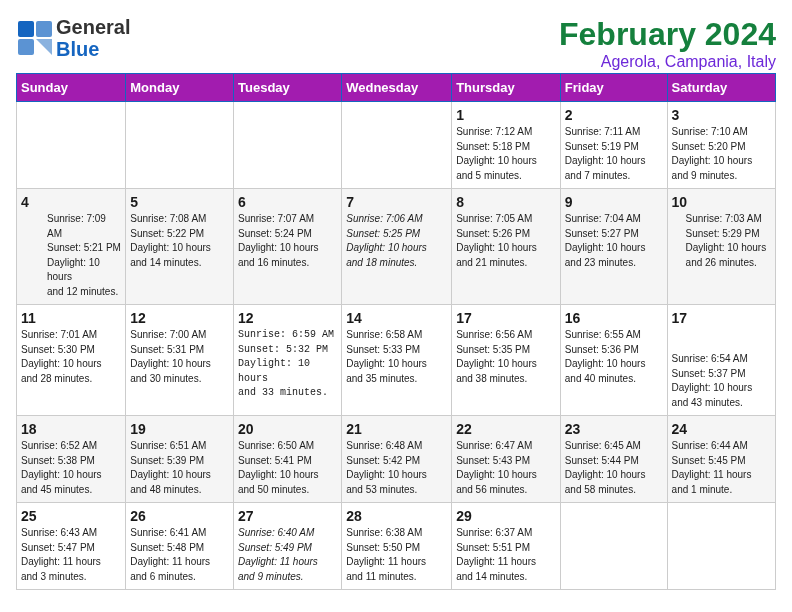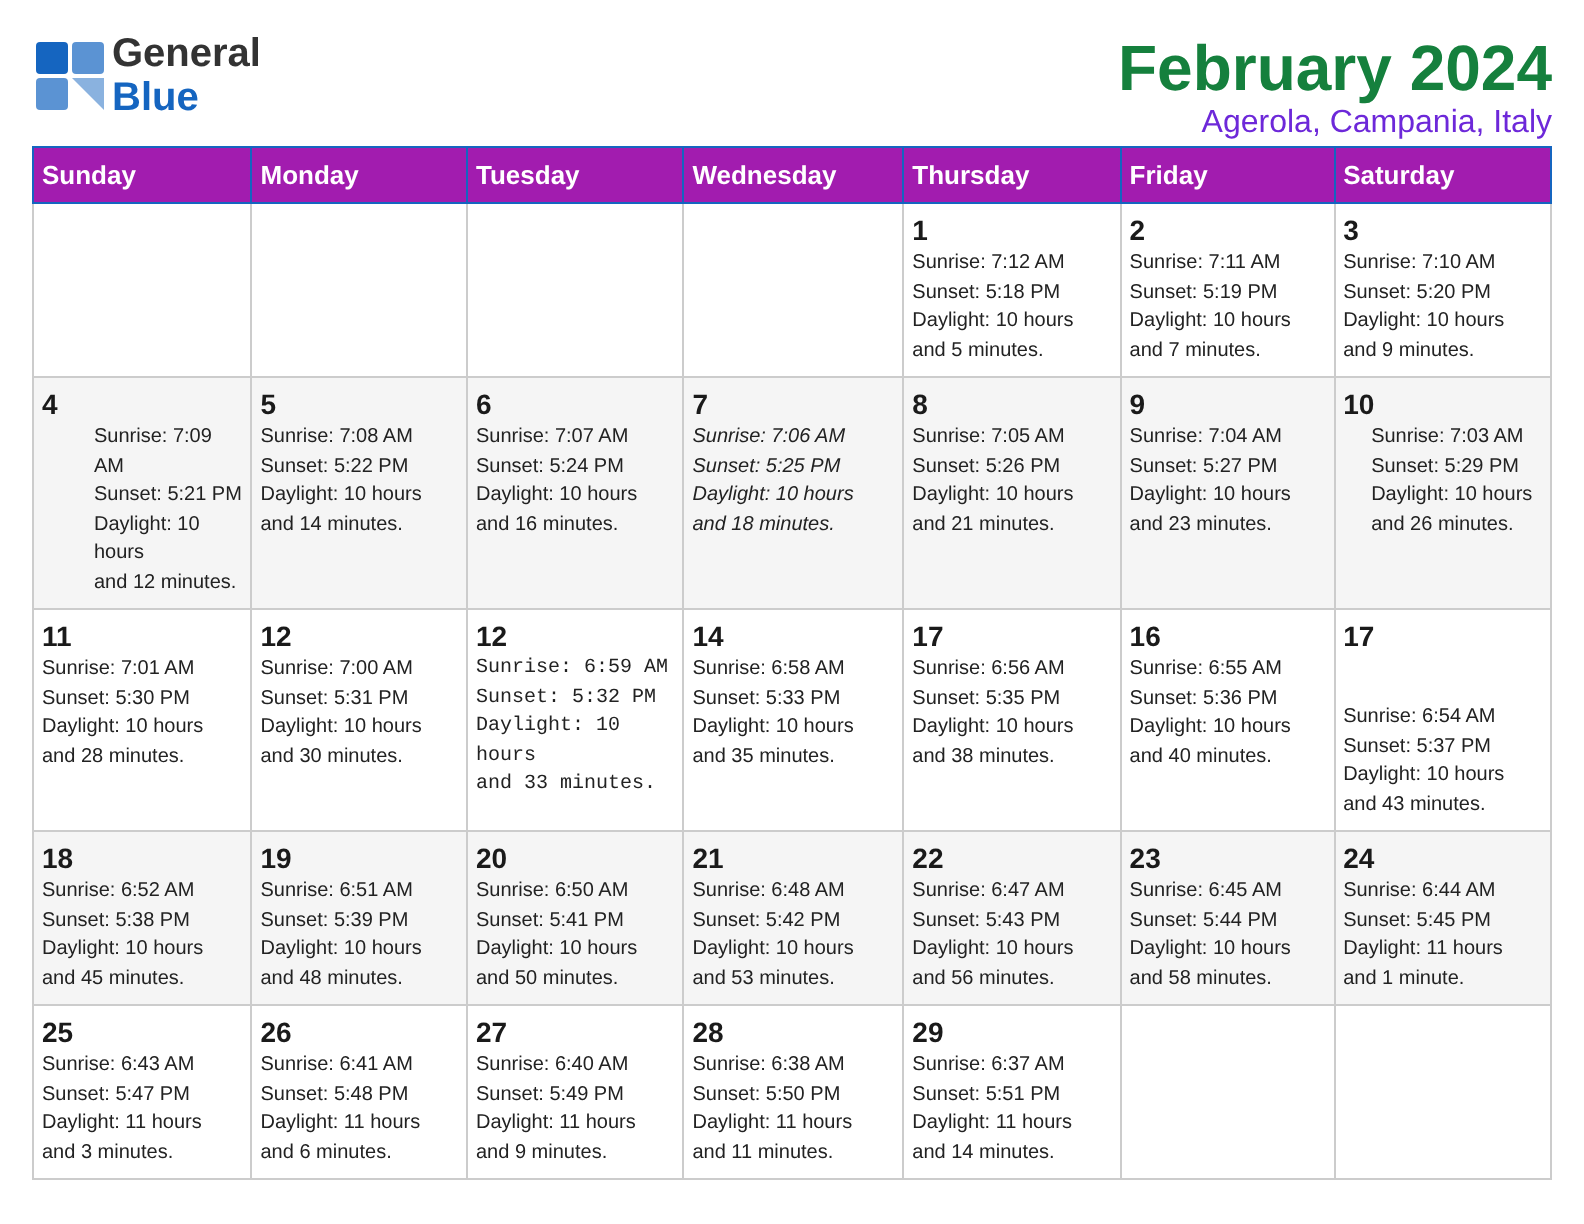--- a/index.html
+++ b/index.html
@@ -307,21 +307,21 @@
         </td>
         <td>
           <span class="day-number">26</span>
           <div class="day-detail" style="white-space: pre-line;">Sunrise: 6:41 AM
 Sunset: 5:48 PM
 Daylight: 11 hours
 and 6 minutes.</div>
         </td>
         <td>
           <span class="day-number">27</span>
-          <div class="day-detail" style="white-space: pre-line;">Sunrise: 6:40 AM
+          <div class="day-detail" style="white-space: pre-line; font-style: italic;">Sunrise: 6:40 AM
 Sunset: 5:49 PM
 Daylight: 11 hours
 and 9 minutes.</div>
         </td>
         <td>
           <span class="day-number">28</span>
           <div class="day-detail" style="white-space: pre-line;">Sunrise: 6:38 AM
 Sunset: 5:50 PM
 Daylight: 11 hours
 and 11 minutes.</div>

